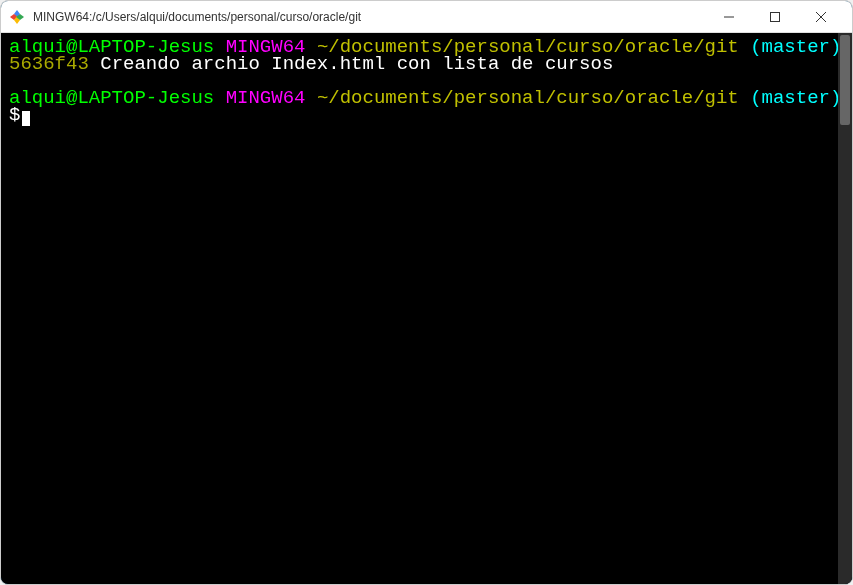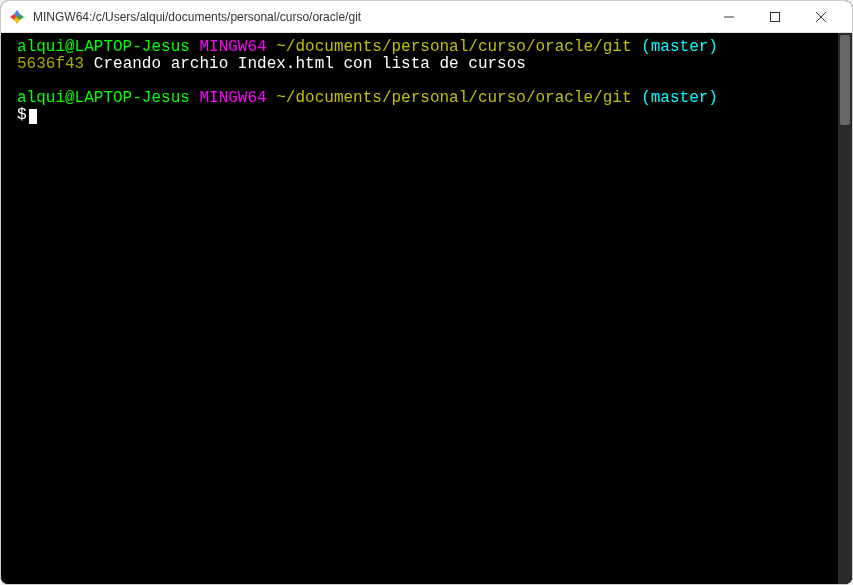--- a/index.html
+++ b/index.html
@@ -54,23 +54,23 @@
       height: 32px;
       display: flex;
       align-items: center;
       justify-content: center;
       color: #555;
       font-size: 10px;
     }
     .terminal {
       flex: 1;
       background: #000000;
-      padding: 6px 16px;
+      padding: 6px 8px;
       font-family: 'Consolas', 'Courier New', monospace;
-      font-size: 16px;
+      font-size: 19px;
       line-height: 17px;
       color: #ffffff;
       position: relative;
       overflow: hidden;
     }
     .scrollbar {
       position: absolute;
       right: 0;
       top: 0;
       width: 14px;

